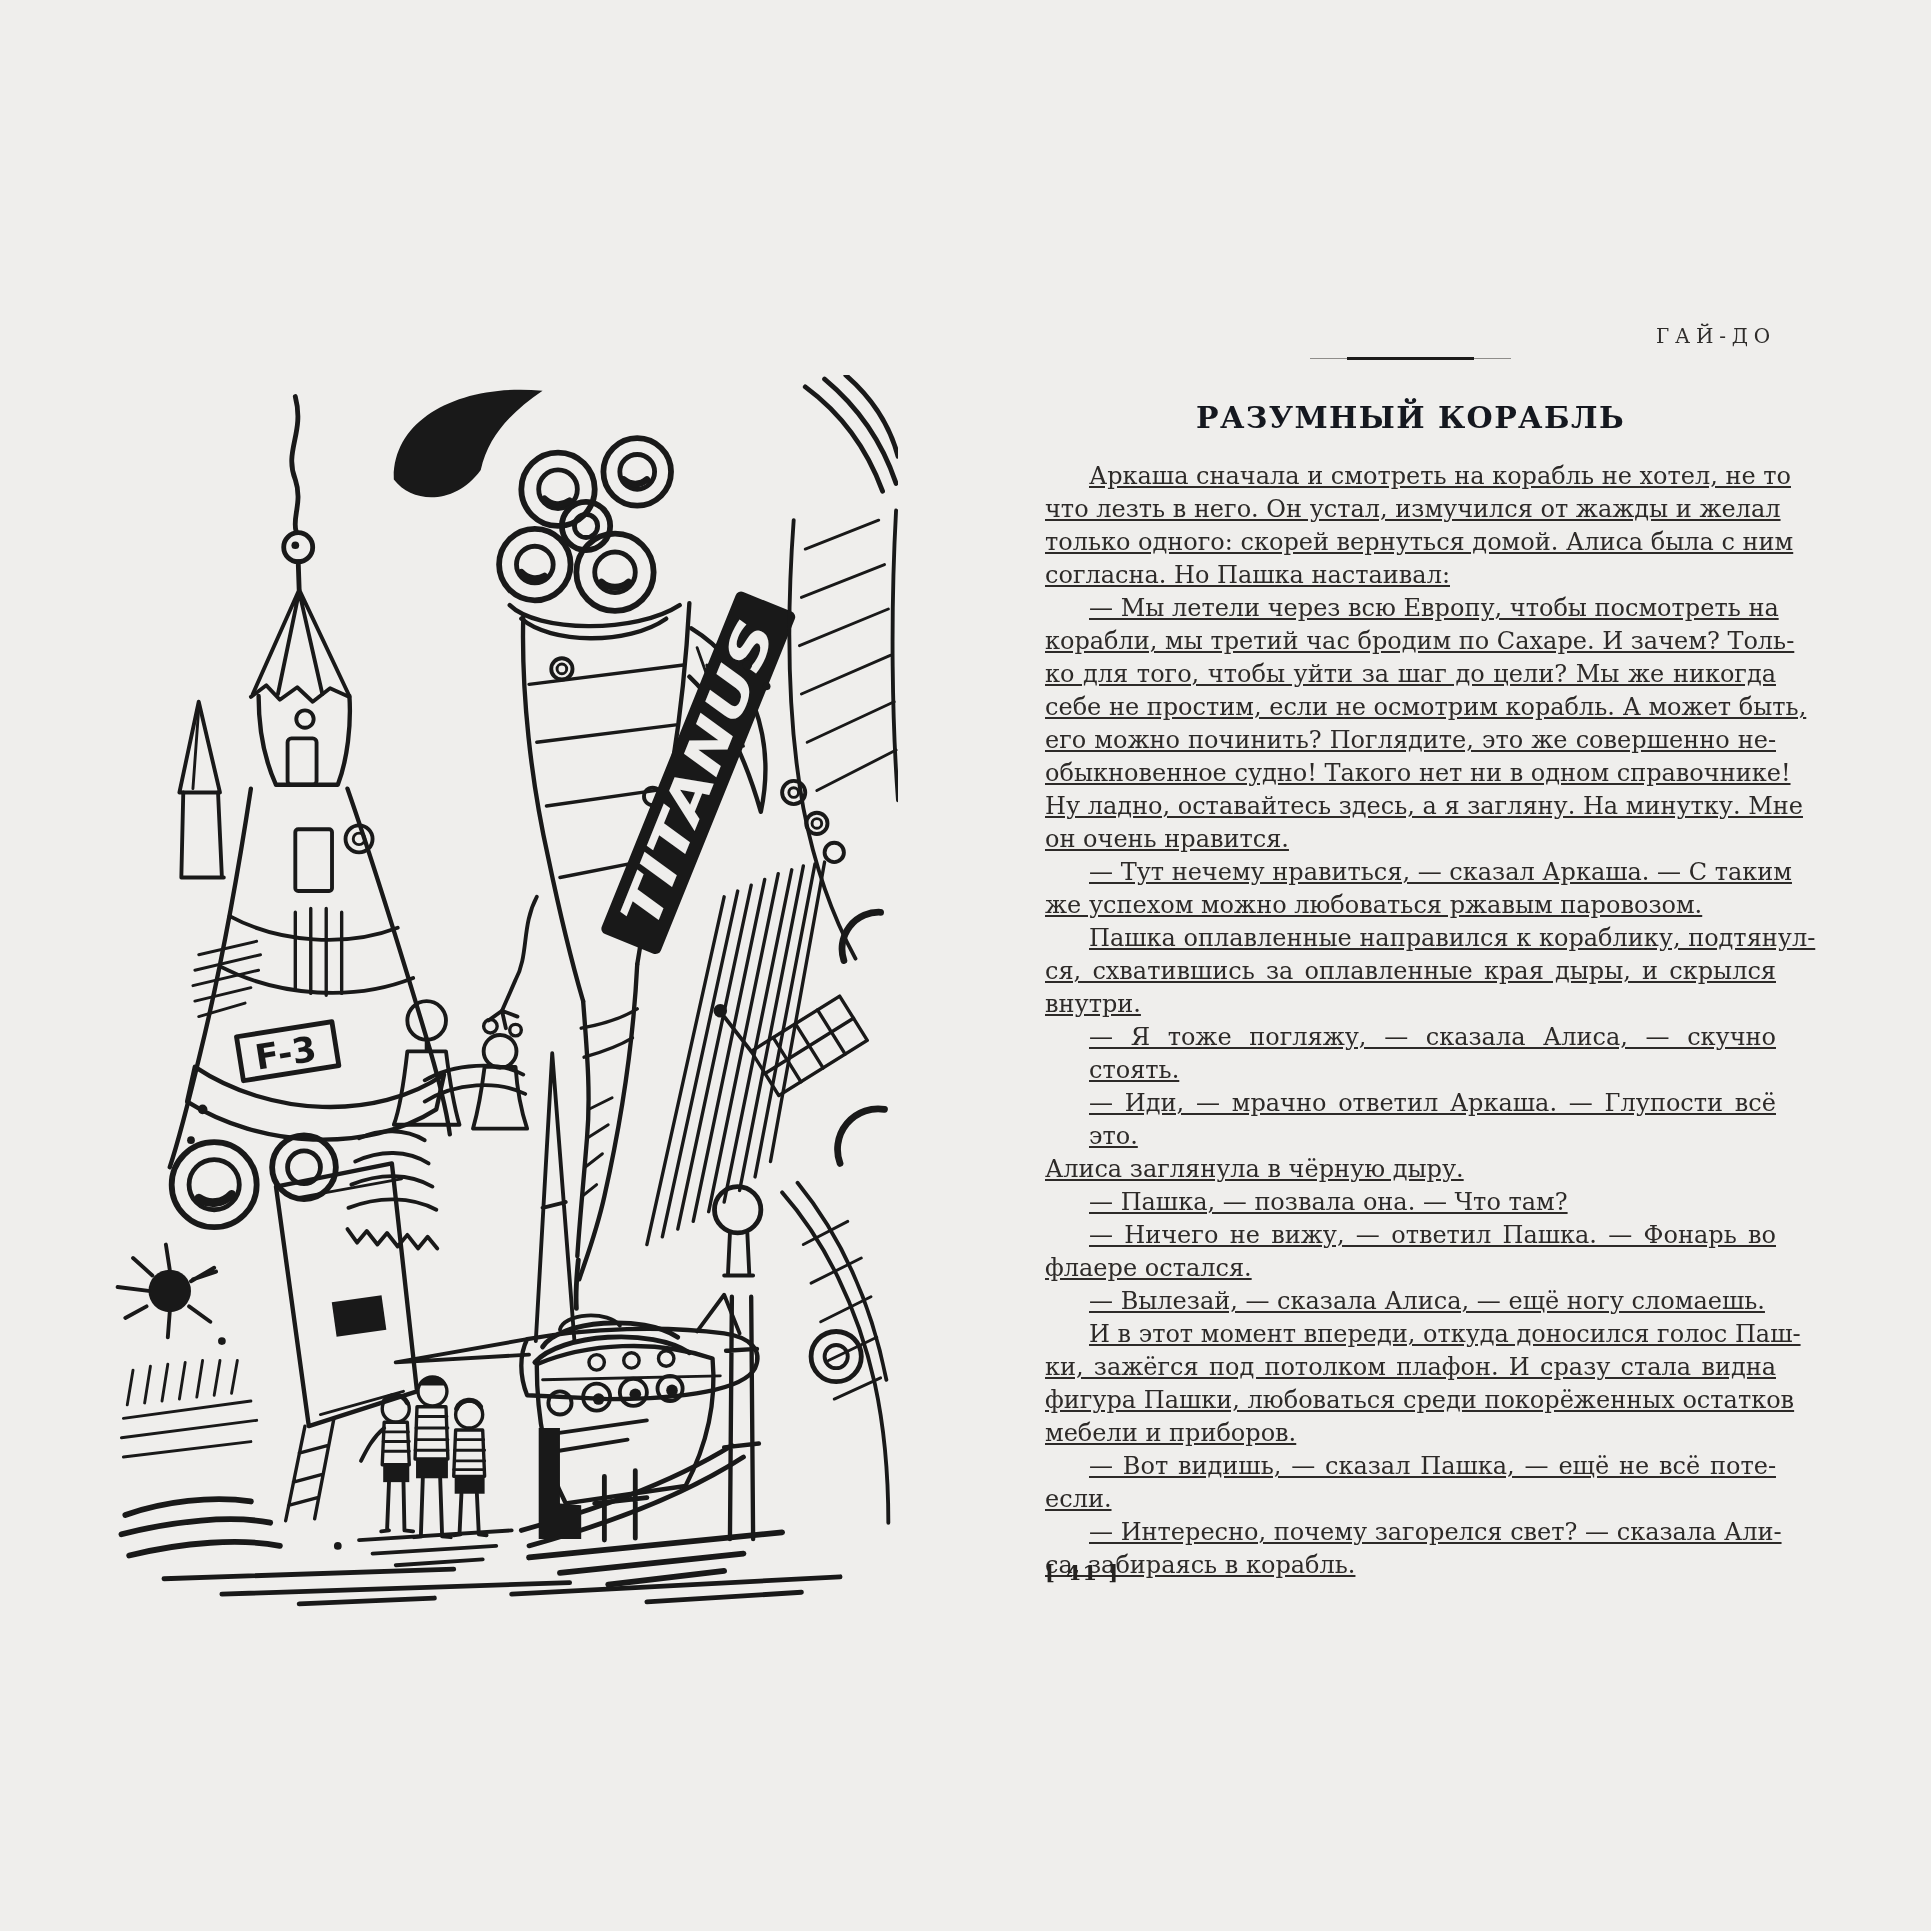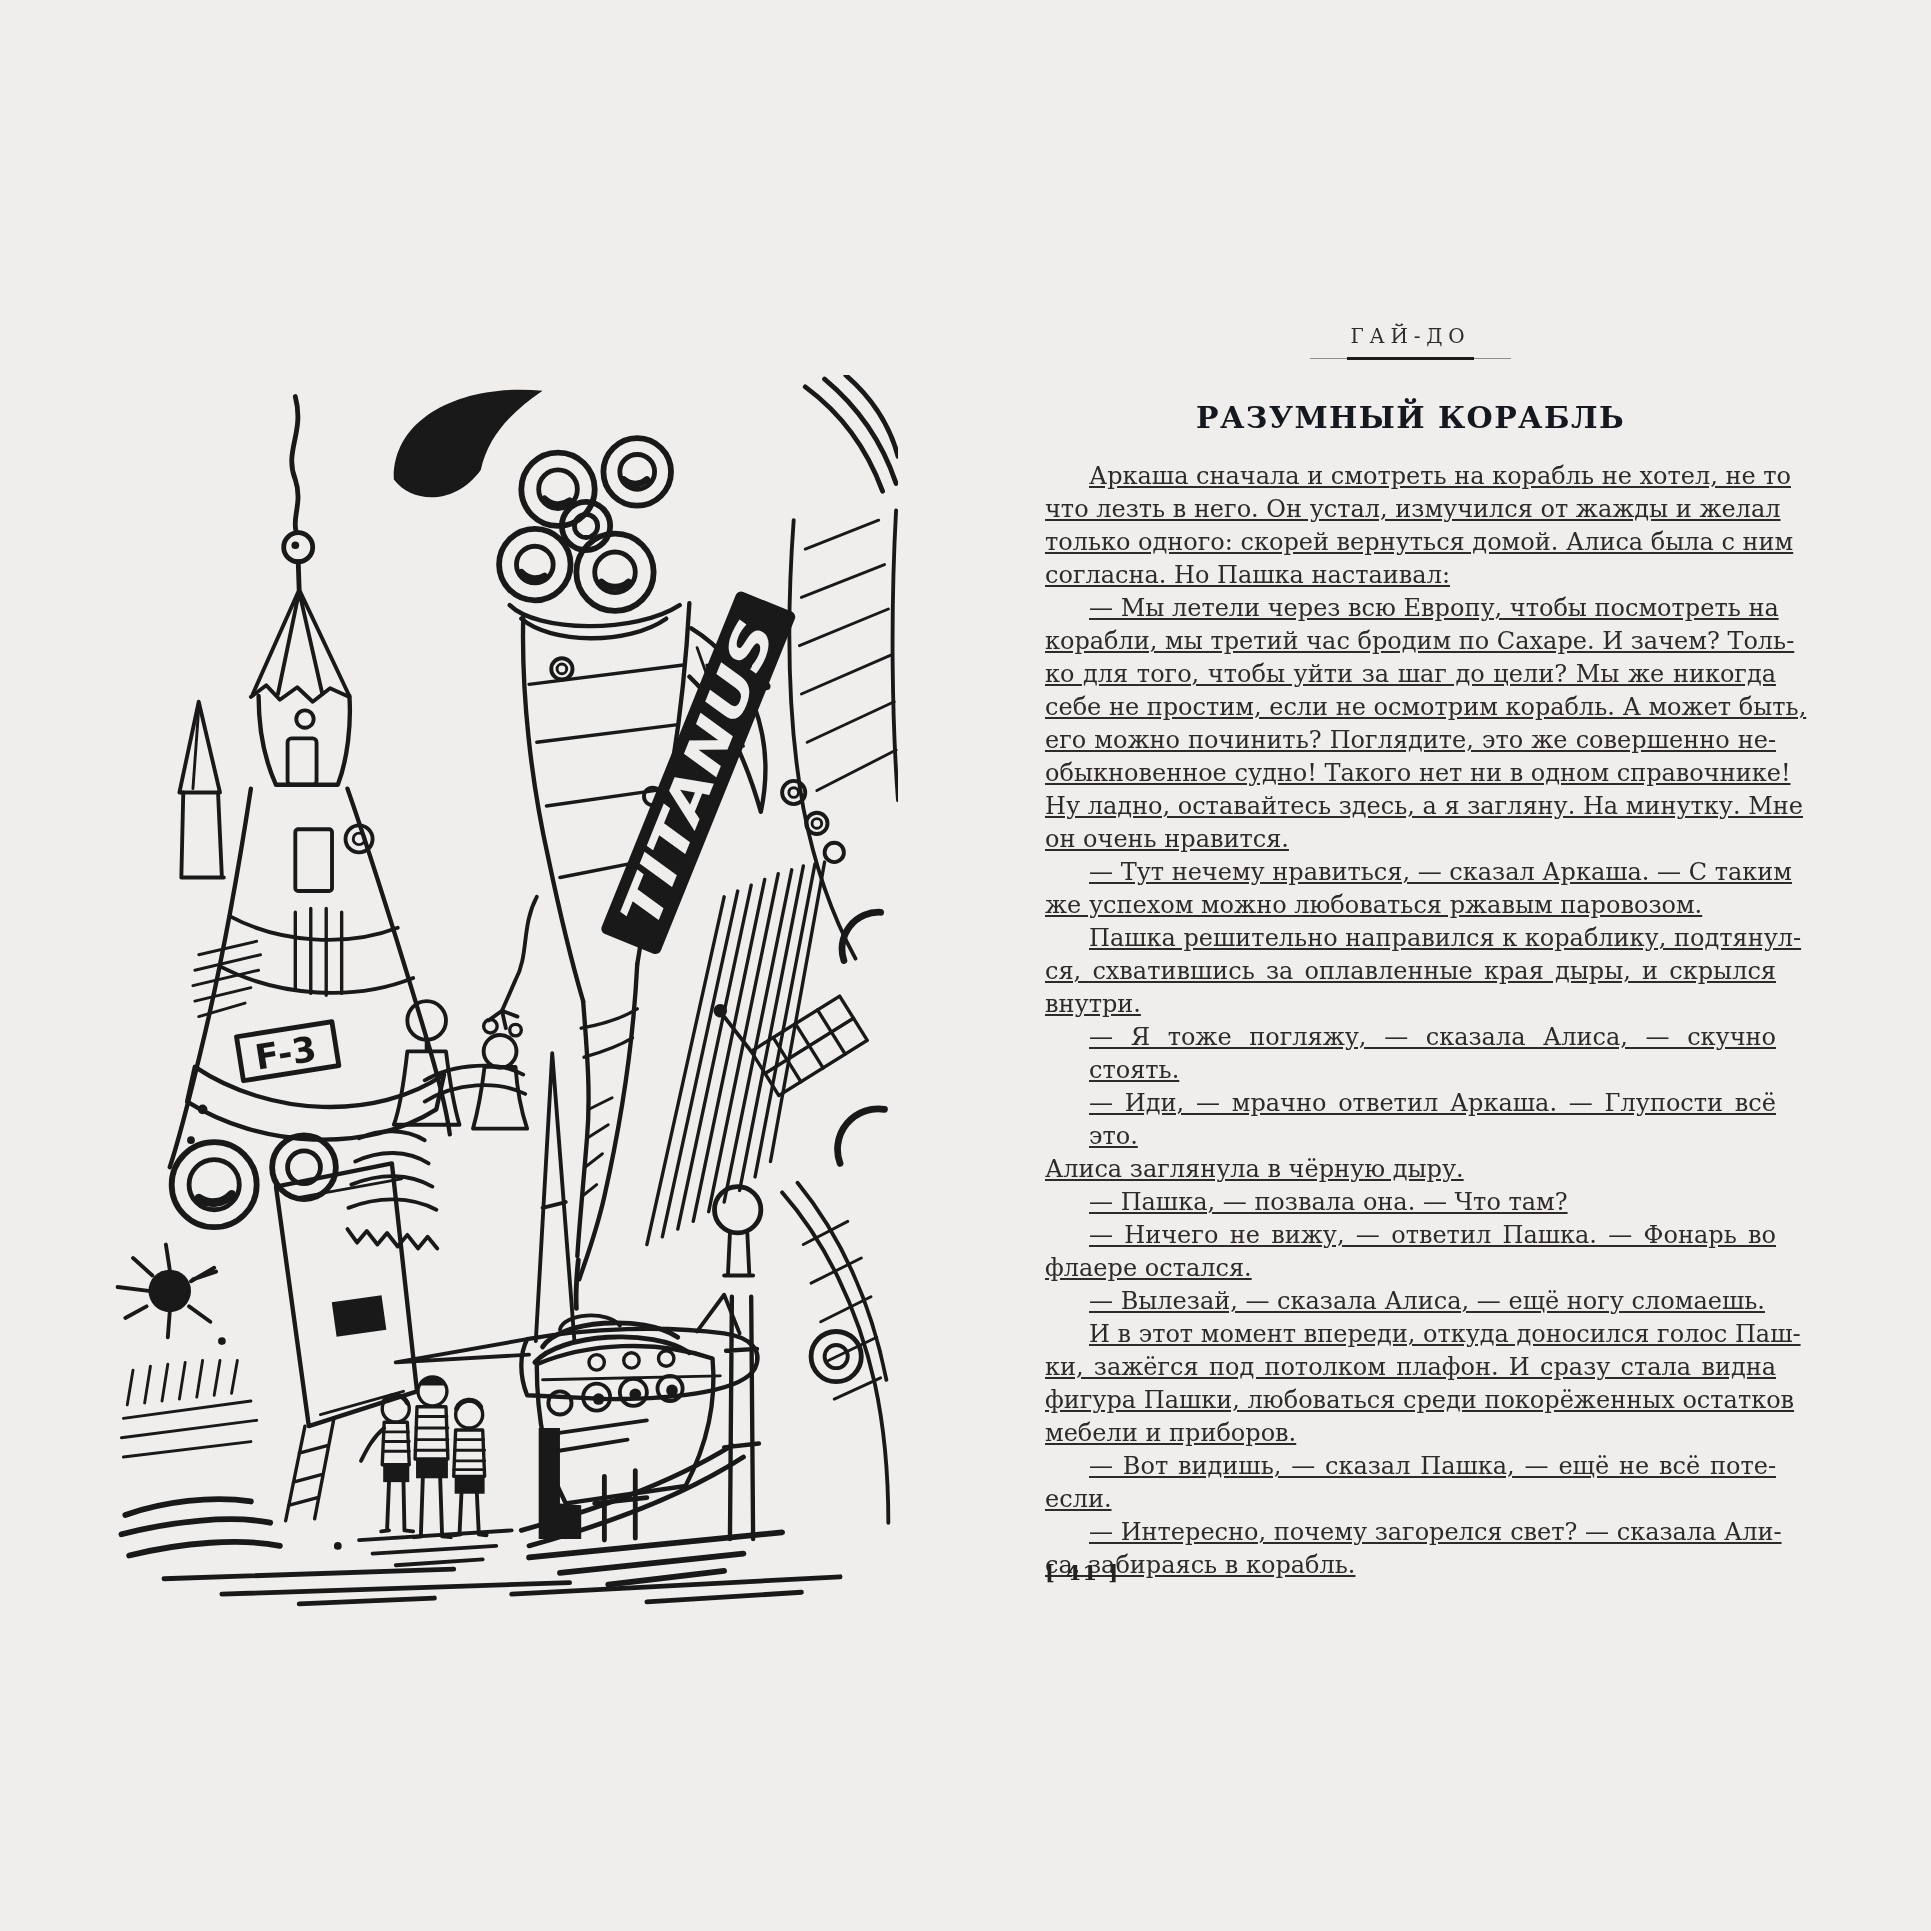--- a/index.html
+++ b/index.html
@@ -14,21 +14,21 @@
   
   .illustration{
     position:absolute;left:106px;top:375px;width:792px;height:1232px;margin:0;
   }
   .illustration svg{width:100%;height:100%;display:block;}
   
   .page-right{
     position:absolute;left:1045px;top:326px;width:731px;
   }
   .running-header{
-    text-align:center;font-size:20px;line-height:1;
+    text-align:right;font-size:20px;line-height:1;
     letter-spacing:5.8px;color:#2f2d2b;
   }
   .header-rule{
     position:relative;width:201px;height:4.8px;margin:9.7px auto 0;
   }
   .header-rule::before{
     content:"";position:absolute;left:0;right:0;top:1.9px;height:1.4px;background:#8f8d8a;
   }
   .rule-thick{
     position:absolute;left:37px;top:1px;width:127px;height:3.4px;background:#1c1b1a;
@@ -290,21 +290,21 @@
           <div class="line">его можно починить? Поглядите, это же совершенно не-</div>
           <div class="line">обыкновенное судно! Такого нет ни в одном справочнике!</div>
           <div class="line">Ну ладно, оставайтесь здесь, а я загляну. На минутку. Мне</div>
           <div class="line last">он очень нравится.</div>
         </div>
         <div class="para">
           <div class="line indent">— Тут нечему нравиться, — сказал Аркаша. — С таким</div>
           <div class="line last">же успехом можно любоваться ржавым паровозом.</div>
         </div>
         <div class="para">
-          <div class="line indent">Пашка решительно направился к кораблику, подтянул-</div>
+          <div class="line indent">Пашка оплавленные направился к кораблику, подтянул-</div>
           <div class="line">ся, схватившись за оплавленные края дыры, и скрылся</div>
           <div class="line last">внутри.</div>
         </div>
         <div class="para">
           <div class="line last indent">— Я тоже погляжу, — сказала Алиса, — скучно стоять.</div>
         </div>
         <div class="para">
           <div class="line last indent">— Иди, — мрачно ответил Аркаша. — Глупости всё это.</div>
         </div>
         <div class="para">

